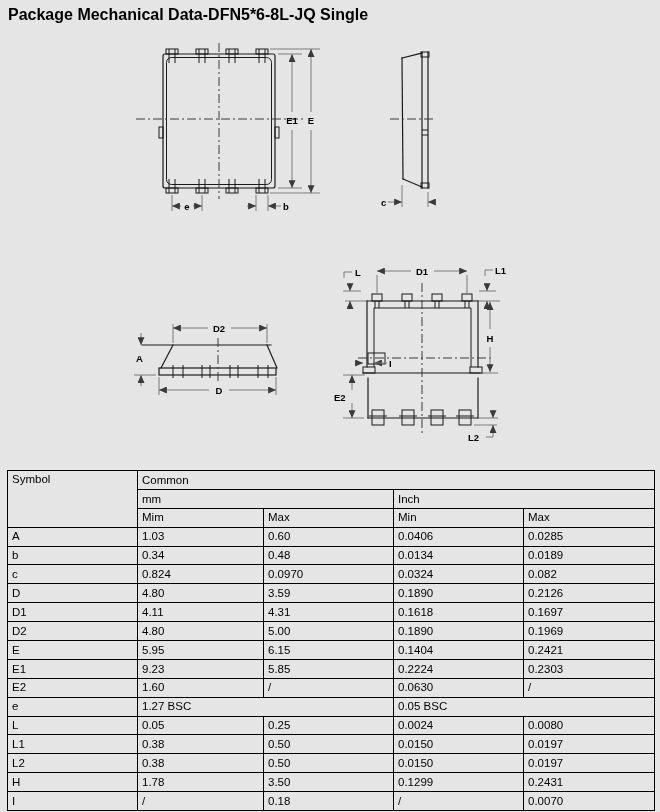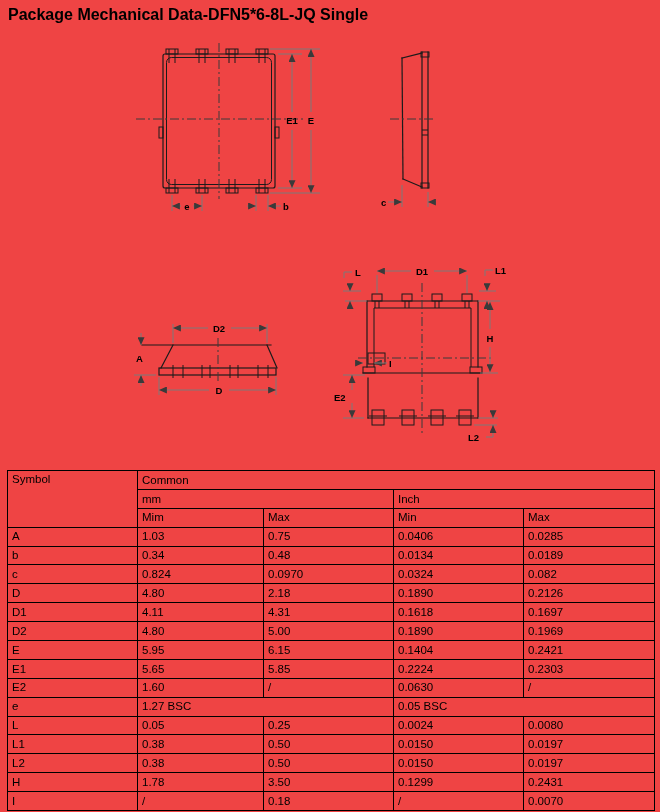--- a/index.html
+++ b/index.html
@@ -1,16 +1,16 @@
 <!DOCTYPE html>
 <html><head>
 <meta charset="utf-8">
 <style>
   html,body{margin:0;padding:0;background:#fff;}
-  .page{position:relative;width:660px;height:812px;background:#ef4444;overflow:hidden;
+  .page{position:relative;width:660px;height:812px;background:#e5e5e5;overflow:hidden;
         font-family:"Liberation Sans",sans-serif;color:#000;}
   .title{position:absolute;left:8px;top:6px;font-size:16px;font-weight:bold;letter-spacing:0;}
   .drawing{position:absolute;}
   
   .part{stroke:#1b1b1b;stroke-width:1.2;fill:none;stroke-linejoin:miter;stroke-linecap:square;}
   .part-thin{stroke:#1b1b1b;stroke-width:1;fill:none;}
   .dim{stroke:#7a7a7a;stroke-width:1;fill:none;}
   .cl{stroke:#3a3a3a;stroke-width:1;fill:none;stroke-dasharray:9 3 2 3;}
   .lbl{font-family:"Liberation Sans",sans-serif;font-size:9.5px;font-weight:600;fill:#000;}
   
@@ -286,42 +286,42 @@
         <td>Mim</td>
         <td>Max</td>
         <td>Min</td>
         <td>Max</td>
       </tr>
     </tbody>
     <tbody>
         <tr>
           <td>A</td>
           <td>1.03</td>
-          <td>0.75</td>
+          <td>0.60</td>
           <td>0.0406</td>
           <td>0.0285</td>
         </tr>
         <tr>
           <td>b</td>
           <td>0.34</td>
           <td>0.48</td>
           <td>0.0134</td>
           <td>0.0189</td>
         </tr>
         <tr>
           <td>c</td>
           <td>0.824</td>
           <td>0.0970</td>
           <td>0.0324</td>
           <td>0.082</td>
         </tr>
         <tr>
           <td>D</td>
           <td>4.80</td>
-          <td>2.18</td>
+          <td>3.59</td>
           <td>0.1890</td>
           <td>0.2126</td>
         </tr>
         <tr>
           <td>D1</td>
           <td>4.11</td>
           <td>4.31</td>
           <td>0.1618</td>
           <td>0.1697</td>
         </tr>
@@ -334,21 +334,21 @@
         </tr>
         <tr>
           <td>E</td>
           <td>5.95</td>
           <td>6.15</td>
           <td>0.1404</td>
           <td>0.2421</td>
         </tr>
         <tr>
           <td>E1</td>
-          <td>5.65</td>
+          <td>9.23</td>
           <td>5.85</td>
           <td>0.2224</td>
           <td>0.2303</td>
         </tr>
         <tr>
           <td>E2</td>
           <td>1.60</td>
           <td>/</td>
           <td>0.0630</td>
           <td>/</td>

